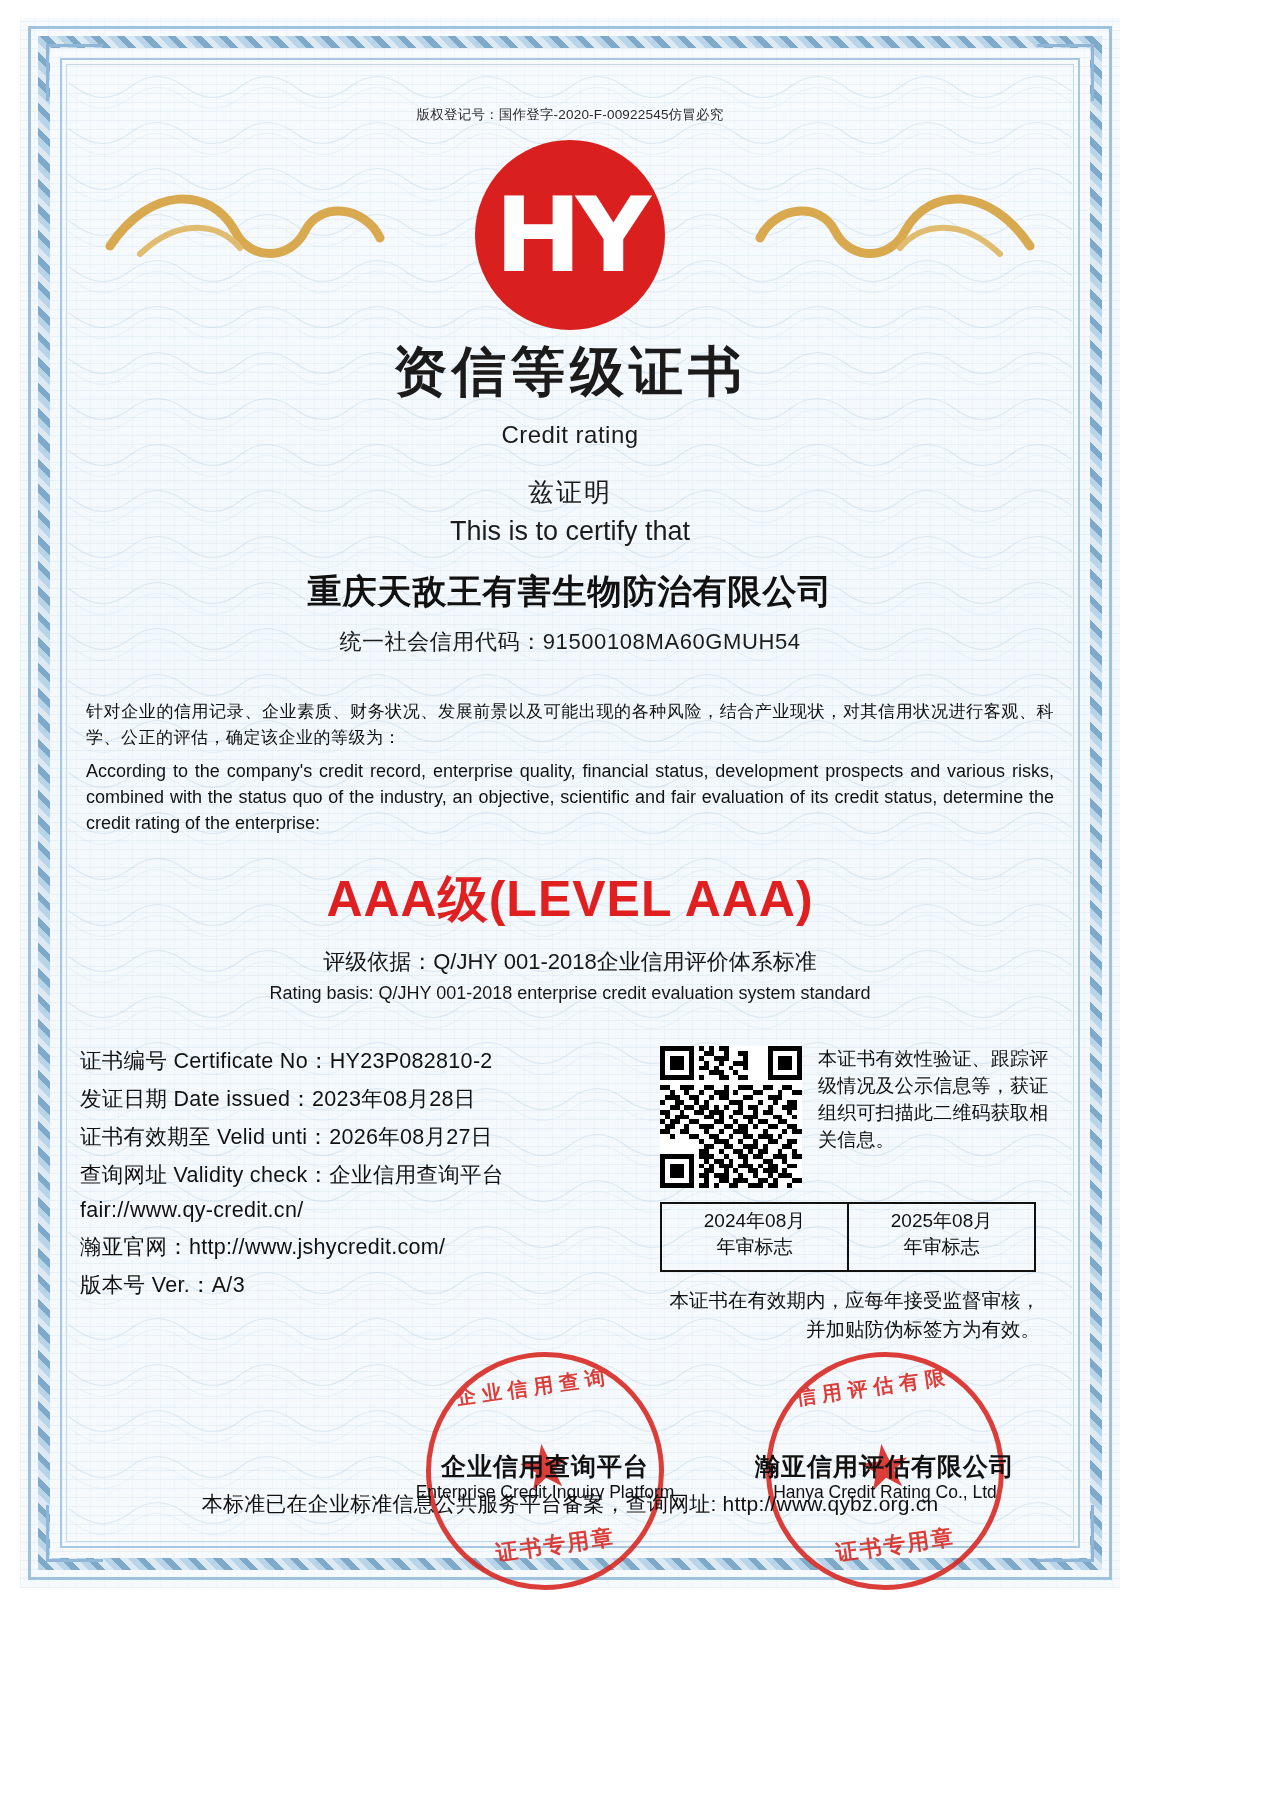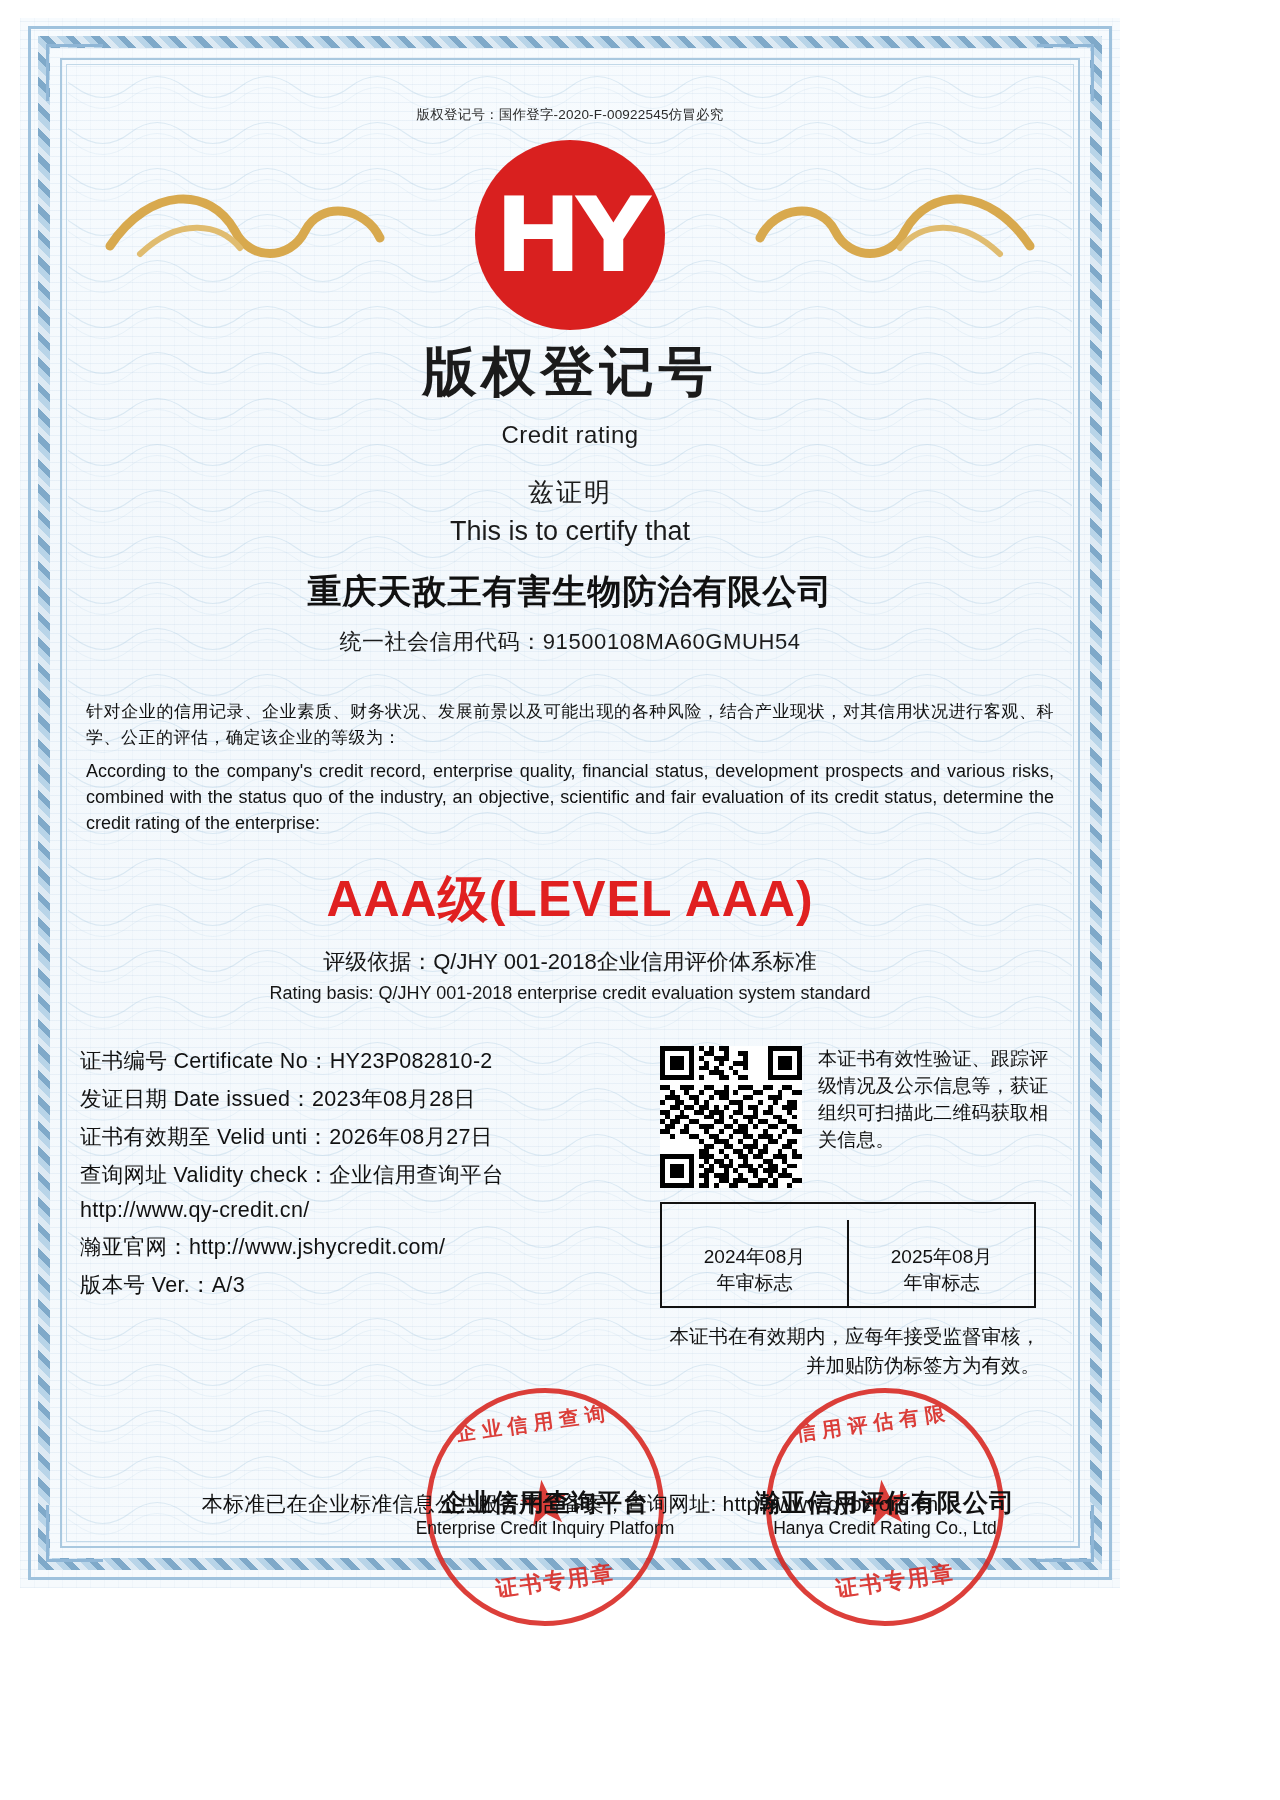--- a/index.html
+++ b/index.html
@@ -245,26 +245,25 @@
     letter-spacing: 0.2px;
   }
   .stamp-boxes {
     display: flex;
     margin-top: 14px;
     border: 2px solid #111;
     width: 372px;
   }
   .stamp-box {
     flex: 1;
-    padding: 24px 4px 10px;
+    padding: 4px 4px 10px;
     text-align: center;
     font-size: 19px;
     color: #111;
     line-height: 1.35;
-    margin-top: 16px;
   }
   .stamp-box + .stamp-box { border-left: 2px solid #111; }
 
   .annual-note {
     margin-top: 14px;
     font-size: 19.5px;
     color: #111;
     text-align: right;
     line-height: 1.5;
     width: 380px;
@@ -381,21 +380,21 @@
       </svg>
       <svg class="flourish right" viewBox="0 0 300 110">
         <path d="M290 70 C 250 10, 190 10, 165 55 C 150 85, 110 85, 95 55 C 80 25, 35 30, 20 62" fill="none" stroke="#d8a94e" stroke-width="9" stroke-linecap="round"></path>
         <path d="M260 78 C 220 40, 180 48, 160 72" fill="none" stroke="#e0bc70" stroke-width="6" stroke-linecap="round"></path>
       </svg>
       <div class="logo-circle">
         <span class="logo-mark">HY</span>
       </div>
     </div>
 
-    <div class="title-cn">版权登记号</div>
+    <div class="title-cn">资信等级证书</div>
     <div class="title-en">Credit rating</div>
 
     <div class="certify-cn">兹证明</div>
     <div class="certify-en">This is to certify that</div>
 
     <div class="company-name">重庆天敌王有害生物防治有限公司</div>
     <div class="company-code">统一社会信用代码：91500108MA60GMUH54</div>
 
     <div class="body-block">
       <div class="body-cn">针对企业的信用记录、企业素质、财务状况、发展前景以及可能出现的各种风险，结合产业现状，对其信用状况进行客观、科学、公正的评估，确定该企业的等级为：</div>
@@ -406,21 +405,21 @@
     <div class="basis-cn">评级依据：Q/JHY 001-2018企业信用评价体系标准</div>
     <div class="basis-en">Rating basis: Q/JHY 001-2018 enterprise credit evaluation system standard</div>
 
     <div class="info-row">
 
       <div class="info-left">
         <div class="info-line">证书编号 Certificate No：HY23P082810-2</div>
         <div class="info-line">发证日期 Date issued：2023年08月28日</div>
         <div class="info-line">证书有效期至 Velid unti：2026年08月27日</div>
         <div class="info-line">查询网址 Validity check：企业信用查询平台</div>
-        <div class="info-line">http://www.qy-credit.cn/</div>
+        <div class="info-line">fair://www.qy-credit.cn/</div>
         <div class="info-line">瀚亚官网：http://www.jshycredit.com/</div>
         <div class="info-line">版本号 Ver.：A/3</div>
       </div>
 
       <div class="info-right">
         <div class="qr-row">
           <svg class="qr" viewBox="0 0 29 29" shape-rendering="crispEdges">
             <rect width="29" height="29" fill="#fff"></rect>
             <g fill="#000">
               <rect x="0" y="0" width="7" height="1"></rect>

